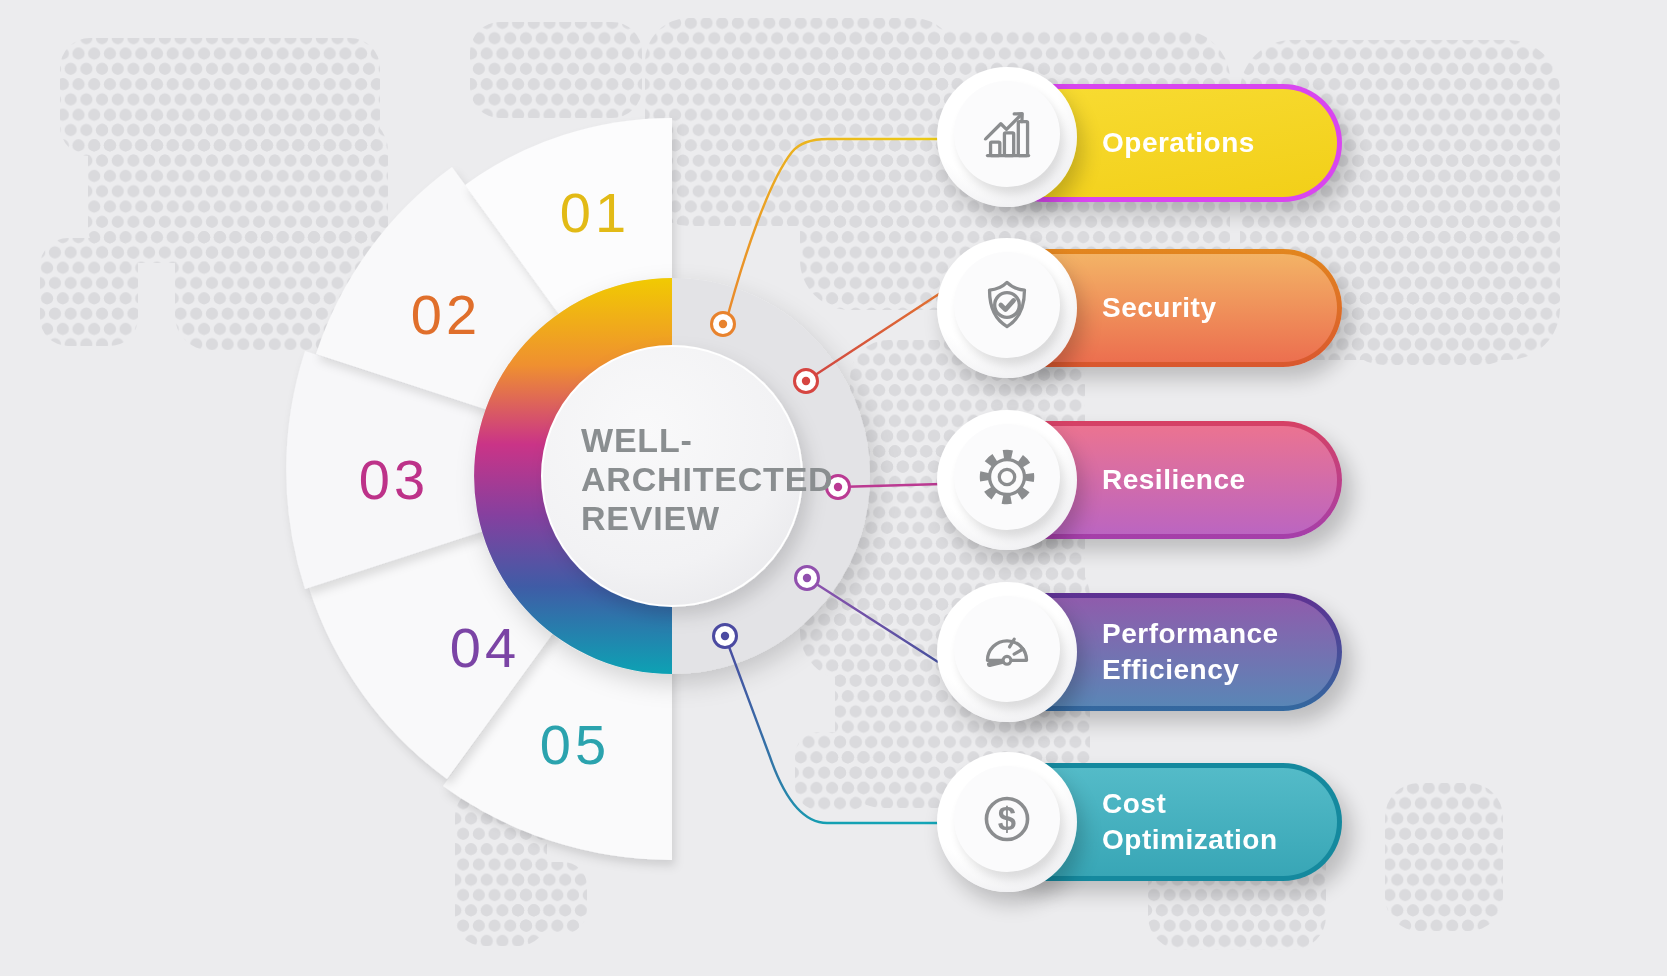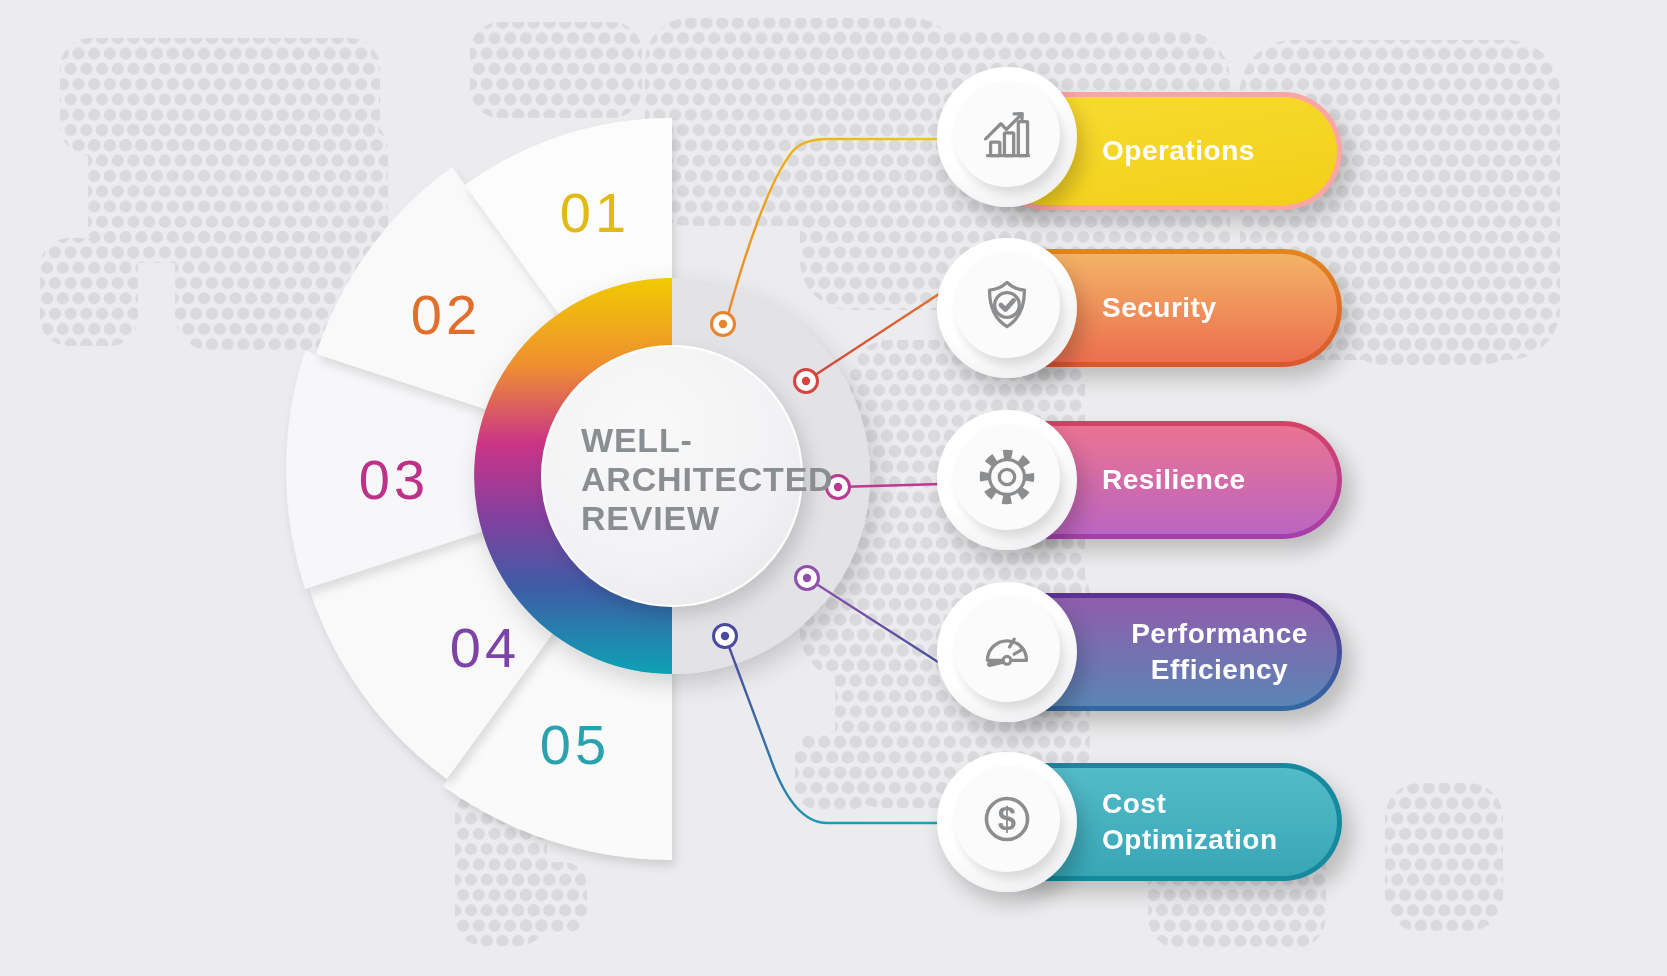--- a/index.html
+++ b/index.html
@@ -34,28 +34,28 @@
     position:absolute;left:985px;width:357px;height:118px;
     border-radius:59px;padding:5px;box-sizing:border-box;
     box-shadow:10px 12px 20px rgba(0,0,0,0.20);
     z-index:2;
   }
   .pill-inner{
     width:100%;height:100%;border-radius:54px;box-sizing:border-box;
     padding-left:112px;display:flex;flex-direction:column;justify-content:center;
     color:#ffffff;font-weight:700;font-size:28px;line-height:36px;letter-spacing:0.5px;
   }
-  .pill.p1{top:92px;background:#fca5a5;}
+  .pill.p1{top:84px;background:#d946ef;}
   .pill.p1 .pill-inner{background:linear-gradient(170deg,#f8dc33,#f2cf18);}
   .pill.p2{top:249px;background:linear-gradient(180deg,#e2861e,#d9572f);}
   .pill.p2 .pill-inner{background:linear-gradient(180deg,#f3b366,#ec6f4f);}
   .pill.p3{top:421px;background:linear-gradient(180deg,#d64164,#a43fab);}
   .pill.p3 .pill-inner{background:linear-gradient(180deg,#eb7391,#bb65c1);}
   .pill.p4{top:593px;background:linear-gradient(180deg,#5e3192,#33699f);}
-  .pill.p4 .pill-inner{background:linear-gradient(180deg,#8f5cac,#5a86b6);text-align:center;}
+  .pill.p4 .pill-inner{background:linear-gradient(180deg,#8f5cac,#5a86b6);}
   .pill.p5{top:763px;background:#15899e;}
   .pill.p5 .pill-inner{background:linear-gradient(180deg,#54bbc8,#38a6b6);}
 
   
   .disc{
     position:absolute;left:937px;width:140px;height:140px;border-radius:50%;
     background:radial-gradient(circle at 38% 30%,#ffffff 52%,#ebebee 88%,#dfdfe3 100%);
     box-shadow:6px 12px 20px rgba(0,0,0,0.20);
     z-index:3;
   }

